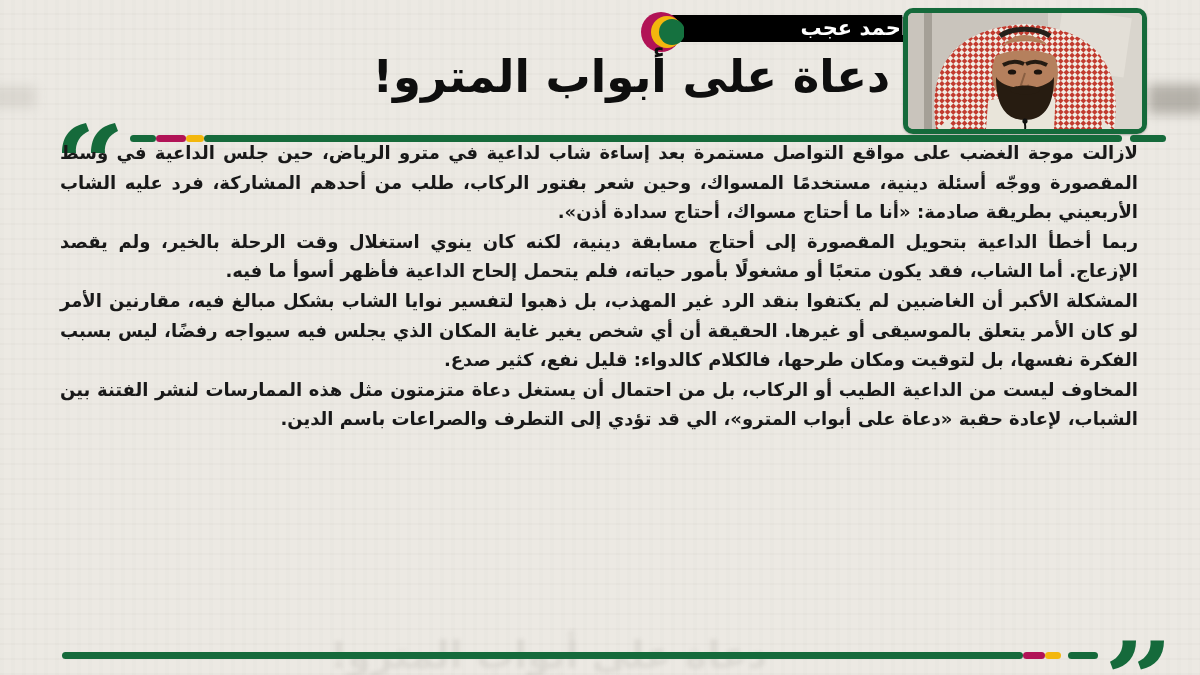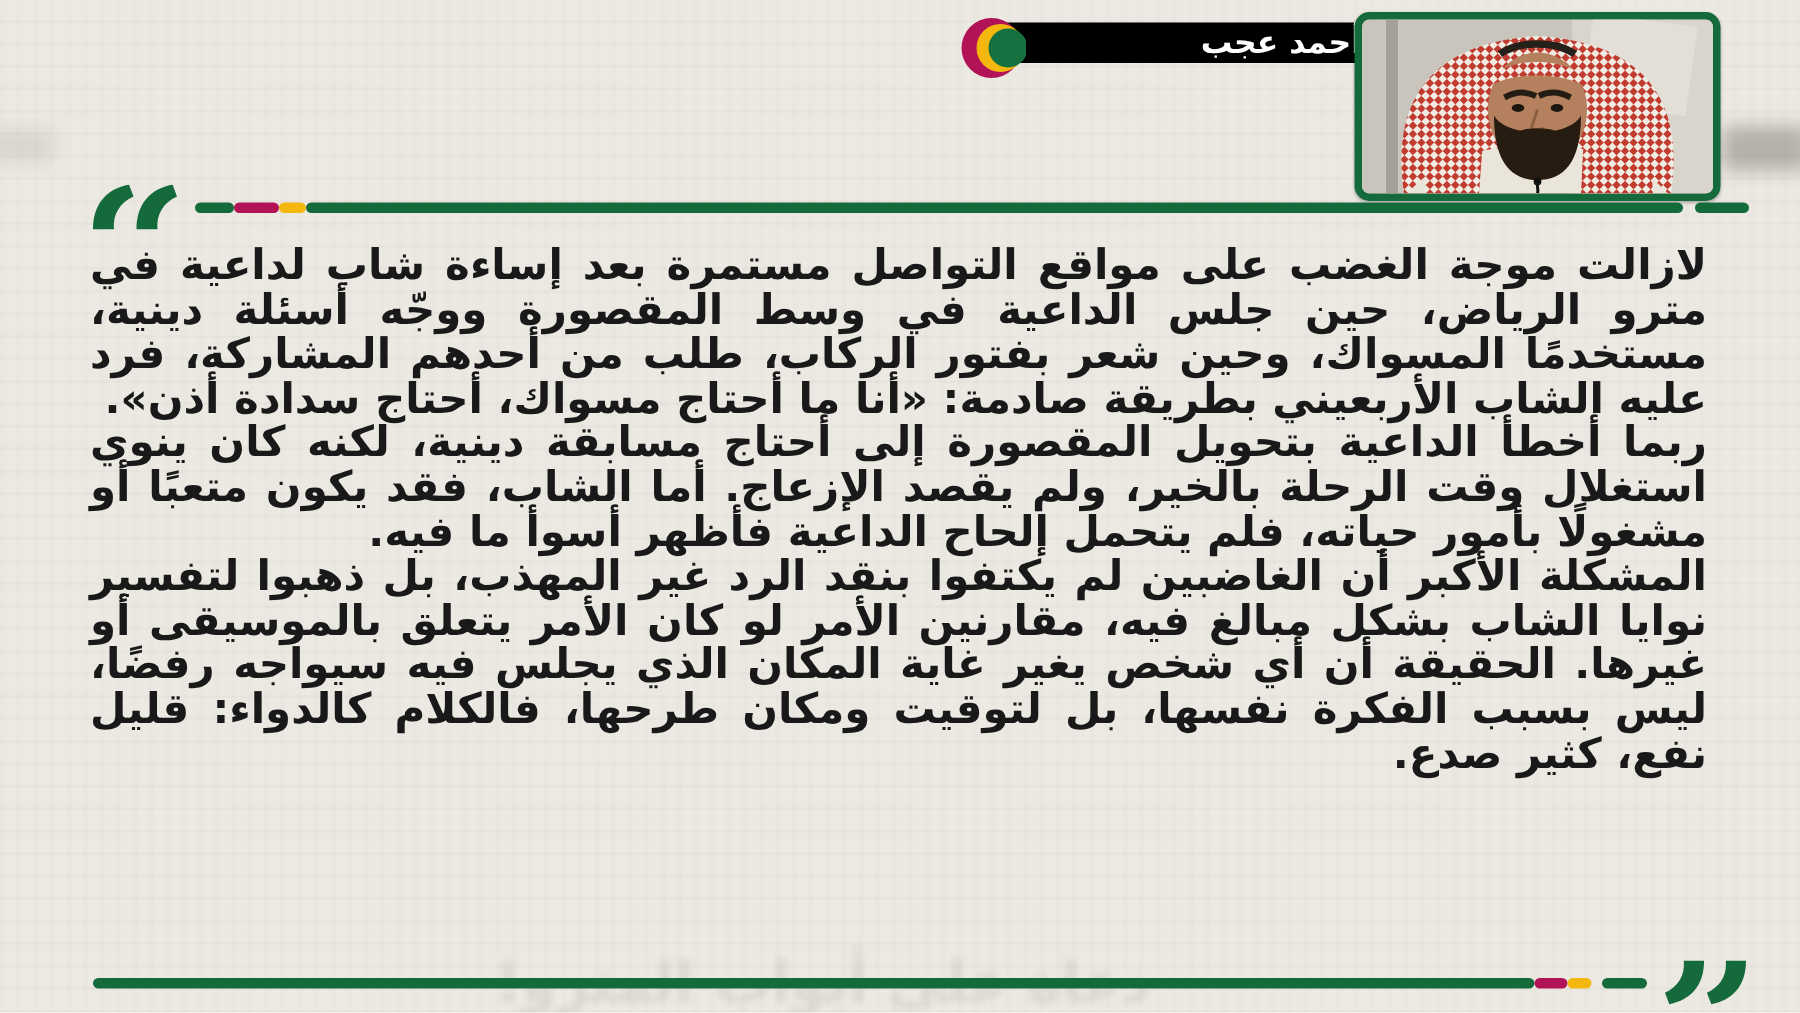--- a/index.html
+++ b/index.html
@@ -59,23 +59,23 @@
   .line { flex:1 1 auto; height:7px; display:flex; align-items:center; }
   .bar-top .line { margin-left:12px; }
   .bar-bottom .line { margin-right:12px; }
   .seg { height:7px; border-radius:4px; flex:0 0 auto; }
   .seg.grow { flex:1 1 auto; }
   .g { background:#156a3b; }
   .m { background:#b11356; }
   .y { background:#f3b70d; }
   
   .body-text {
-    position:absolute; top:162px; right:62px; left:60px; direction:rtl;
+    position:absolute; top:138px; right:62px; left:60px; direction:rtl;
     text-align:justify; text-align-last:right;
-    font-size:28px; line-height:29.6px; font-weight:bold; color:#191919;
+    font-size:18px; line-height:29.6px; font-weight:bold; color:#191919;
   }
   .body-text p { margin:0; }
 </style>
 </head>
 <body>
 
 <div class="page">
 
   <div class="texture"></div>
   <div class="ghost-blob-tr"></div>
@@ -123,39 +123,41 @@
       <path d="M117,60 L113,72 q4,4 8,0" stroke="#8a5f42" stroke-width="2" fill="none"></path>
 
       <path d="M88,64 C88,96 100,107 117,107 C134,107 146,96 146,64 C138,79 96,79 88,64 Z" fill="#271c11"></path>
       <ellipse cx="117" cy="77" rx="15" ry="4.5" fill="#271c11"></ellipse>
 
       <path d="M117,106 C116,110 118,113 117,116" stroke="#111" stroke-width="2" fill="none"></path>
       <circle cx="117" cy="108" r="2.6" fill="#111"></circle>
     </svg>
   </div>
 
+  <h1 class="headline">دعاة على أبواب المترو!</h1>
 
   <div class="bar bar-top">
     <svg class="qicon" width="56" height="30" viewBox="0 0 56 30">
       <path d="M24,0 C9,3 0,13 0,30 L14,30 C13,20 18,12 27,8 Z" fill="#156a3b"></path>
       <path d="M53,0 C38,3 29,13 29,30 L43,30 C42,20 47,12 56,8 Z" fill="#156a3b"></path>
     </svg>
     <div class="line">
       <span class="seg g" style="width:26px"></span>
       <span class="seg m" style="width:30px"></span>
       <span class="seg y" style="width:18px"></span>
       <span class="seg g grow"></span>
       <span class="seg g" style="width:36px;margin-left:8px"></span>
     </div>
   </div>
 
   <div class="body-text">
     <p>لازالت موجة الغضب على مواقع التواصل مستمرة بعد إساءة شاب لداعية في مترو الرياض، حين جلس الداعية في وسط المقصورة ووجّه أسئلة دينية، مستخدمًا المسواك، وحين شعر بفتور الركاب، طلب من أحدهم المشاركة، فرد عليه الشاب الأربعيني بطريقة صادمة: «أنا ما أحتاج مسواك، أحتاج سدادة أذن».</p>
     <p>ربما أخطأ الداعية بتحويل المقصورة إلى أحتاج مسابقة دينية، لكنه كان ينوي استغلال وقت الرحلة بالخير، ولم يقصد الإزعاج. أما الشاب، فقد يكون متعبًا أو مشغولًا بأمور حياته، فلم يتحمل إلحاح الداعية فأظهر أسوأ ما فيه.</p>
     <p>المشكلة الأكبر أن الغاضبين لم يكتفوا بنقد الرد غير المهذب، بل ذهبوا لتفسير نوايا الشاب بشكل مبالغ فيه، مقارنين الأمر لو كان الأمر يتعلق بالموسيقى أو غيرها. الحقيقة أن أي شخص يغير غاية المكان الذي يجلس فيه سيواجه رفضًا، ليس بسبب الفكرة نفسها، بل لتوقيت ومكان طرحها، فالكلام كالدواء: قليل نفع، كثير صدع.</p>
+    <p>المخاوف ليست من الداعية الطيب أو الركاب، بل من احتمال أن يستغل دعاة متزمتون مثل هذه الممارسات لنشر الفتنة بين الشباب، لإعادة حقبة «دعاة على أبواب المترو»، الي قد تؤدي إلى التطرف والصراعات باسم الدين.</p>
   </div>
 
   <div class="bar bar-bottom">
     <div class="line">
       <span class="seg g grow"></span>
       <span class="seg m" style="width:22px"></span>
       <span class="seg y" style="width:16px"></span>
       <span class="seg g" style="width:30px;margin-left:7px"></span>
     </div>
     <svg class="qicon" width="54" height="30" viewBox="0 0 56 30">

